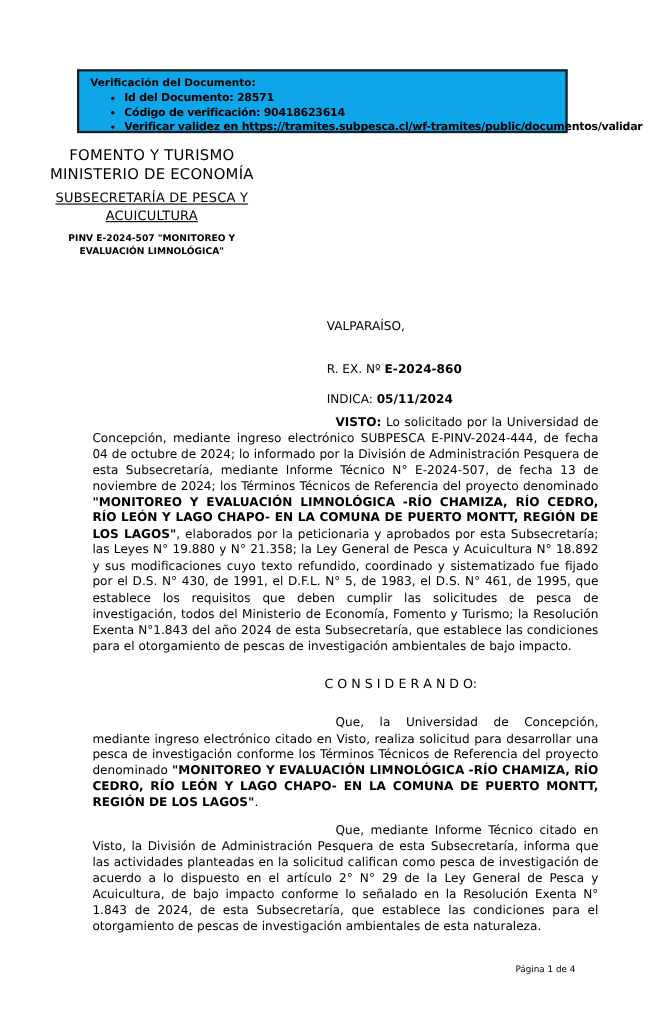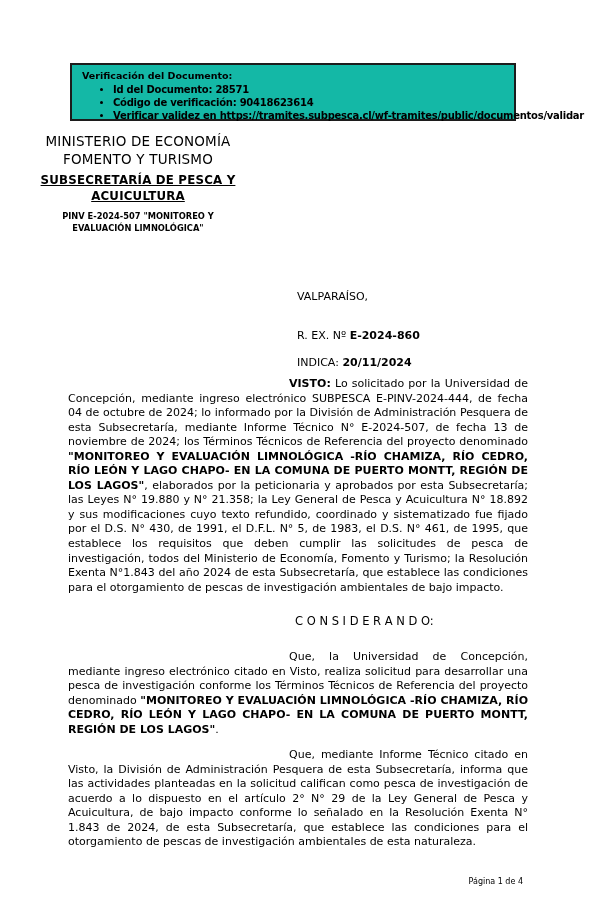--- a/index.html
+++ b/index.html
@@ -12,55 +12,55 @@
     overflow:hidden;
   }
 
   
   .verify-box {
     position:absolute; left:70px; top:63px;
     width:446px; height:58px;
     border:2px solid #1c1c1c;
     box-sizing:border-box;
     padding:5px 4px 0 10px;
-    background:#14b8a6;
+    background:#0ea5e9;
   }
   .verify-title { font-size:9.5px; font-weight:bold; line-height:12px; }
   .verify-list { margin:2px 0 0 0; padding-left:31px; list-style:disc; }
   .verify-list li {
     font-size:10px; font-weight:bold; line-height:12.8px;
     white-space:nowrap; letter-spacing:-0.25px;
   }
 
   
   .letterhead { position:absolute; left:20px; top:132px; width:236px; text-align:center; }
   .ministry-name { font-size:13.5px; line-height:18px; letter-spacing:0.2px; }
   .subsecretaria {
     margin:5px auto 4px auto; width:200px;
-    font-size:11.8px; font-weight:bold; text-decoration:underline;
+    font-size:11.8px; font-weight:normal; text-decoration:underline;
     line-height:15.5px; letter-spacing:0.2px;text-align:center;
   }
   .project-ref {
     margin:7px auto 0 auto; width:206px;
     font-size:8.3px; font-weight:bold; line-height:11.5px;
   }
 
   
   .subject {
     position:absolute; left:297px; top:220px; width:242px;
     font-size:11px; line-height:15.5px; text-align:justify;
   }
   .city  { position:absolute; left:297px; top:290px; font-size:11px; }
   .rex   { position:absolute; left:297px; top:329px; font-size:11px; }
   .fecha { position:absolute; left:297px; top:356px; font-size:11px; }
   .bold  { font-weight:bold; }
 
   
   .para {
-    position:absolute; left:68px; width:460px;
+    position:absolute; left:84px; width:460px;
     font-size:11px; line-height:14.55px; text-align:justify;
   }
   .para.indent { text-indent:221px; }
   #visto { top:377px; }
   .considerando-heading {
     position:absolute; left:295px; top:614px;
     font-size:11.5px; font-weight:normal; white-space:nowrap;
   }
   #cons1 { top:650px; }
   #cons2 { top:748px; }
@@ -77,30 +77,30 @@
     <div class="verify-title">Verificación del Documento:</div>
     <ul class="verify-list">
       <li>Id del Documento: 28571</li>
       <li>Código de verificación: 90418623614</li>
       <li>Verificar validez en https://tramites.subpesca.cl/wf-tramites/public/documentos/validar</li>
     </ul>
   </div>
 
   <div class="letterhead">
     <div class="ministry-name">
+      <div>FOMENTO Y TURISMO</div>
       <div>MINISTERIO DE ECONOMÍA</div>
-      <div>FOMENTO Y TURISMO</div>
     </div>
     <div class="subsecretaria">SUBSECRETARÍA DE PESCA Y ACUICULTURA</div>
     <div class="project-ref">PINV E-2024-507 "MONITOREO Y EVALUACIÓN LIMNOLÓGICA"</div>
   </div>
 
   <div class="city">VALPARAÍSO,</div>
   <div class="rex"><span>R. EX. Nº </span><span class="bold">E-2024-860</span></div>
-  <div class="fecha"><span>INDICA: </span><span class="bold">20/11/2024</span></div>
+  <div class="fecha"><span>INDICA: </span><span class="bold">05/11/2024</span></div>
 
   <div id="visto" class="para indent"><span class="bold">VISTO:</span><span> Lo solicitado por la Universidad de Concepción, mediante ingreso electrónico SUBPESCA E-PINV-2024-444, de fecha 04 de octubre de 2024; lo informado por la División de Administración Pesquera de esta Subsecretaría, mediante Informe Técnico N° E-2024-507, de fecha 13 de noviembre de 2024; los Términos Técnicos de Referencia del proyecto denominado </span><span class="bold">"MONITOREO Y EVALUACIÓN LIMNOLÓGICA -RÍO CHAMIZA, RÍO CEDRO, RÍO LEÓN Y LAGO CHAPO- EN LA COMUNA DE PUERTO MONTT, REGIÓN DE LOS LAGOS"</span><span>, elaborados por la peticionaria y aprobados por esta Subsecretaría; las Leyes N° 19.880 y N° 21.358; la Ley General de Pesca y Acuicultura N° 18.892 y sus modificaciones cuyo texto refundido, coordinado y sistematizado fue fijado por el D.S. N° 430, de 1991, el D.F.L. N° 5, de 1983, el D.S. N° 461, de 1995, que establece los requisitos que deben cumplir las solicitudes de pesca de investigación, todos del Ministerio de Economía, Fomento y Turismo; la Resolución Exenta N°1.843 del año 2024 de esta Subsecretaría, que establece las condiciones para el otorgamiento de pescas de investigación ambientales de bajo impacto.</span></div>
 
   <div class="considerando-heading">C O N S I D E R A N D O:</div>
 
   <div id="cons1" class="para indent"><span>Que, la Universidad de Concepción, mediante ingreso electrónico citado en Visto, realiza solicitud para desarrollar una pesca de investigación conforme los Términos Técnicos de Referencia del proyecto denominado </span><span class="bold">"MONITOREO Y EVALUACIÓN LIMNOLÓGICA -RÍO CHAMIZA, RÍO CEDRO, RÍO LEÓN Y LAGO CHAPO- EN LA COMUNA DE PUERTO MONTT, REGIÓN DE LOS LAGOS"</span><span>.</span></div>
 
   <div id="cons2" class="para indent">Que, mediante Informe Técnico citado en Visto, la División de Administración Pesquera de esta Subsecretaría, informa que las actividades planteadas en la solicitud califican como pesca de investigación de acuerdo a lo dispuesto en el artículo 2° N° 29 de la Ley General de Pesca y Acuicultura, de bajo impacto conforme lo señalado en la Resolución Exenta N° 1.843 de 2024, de esta Subsecretaría, que establece las condiciones para el otorgamiento de pescas de investigación ambientales de esta naturaleza.</div>
 
   <div class="footer-page">Página 1 de 4</div>

